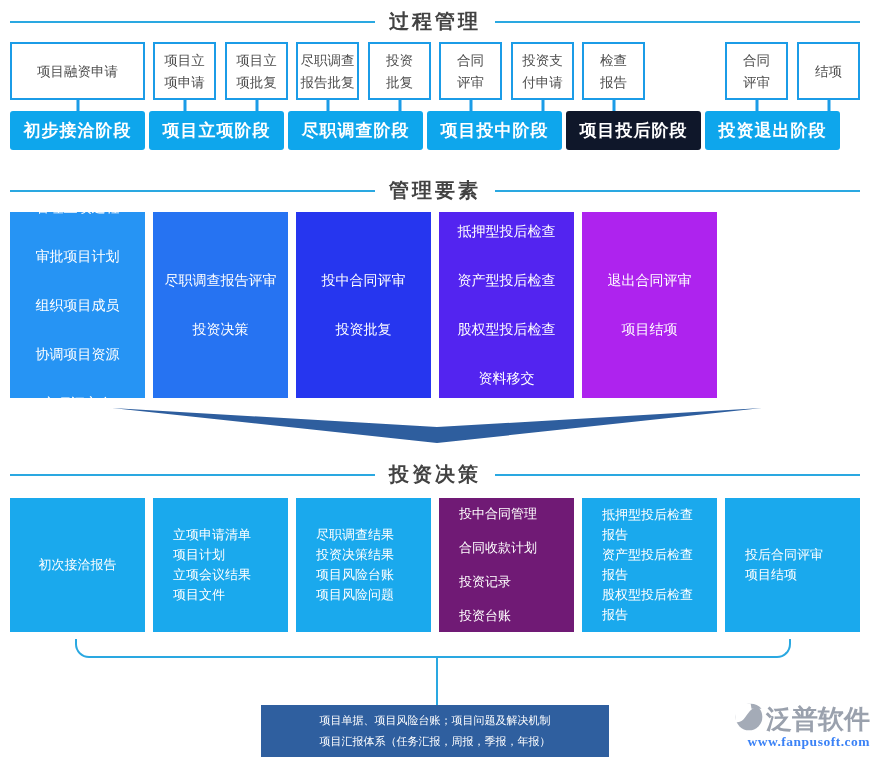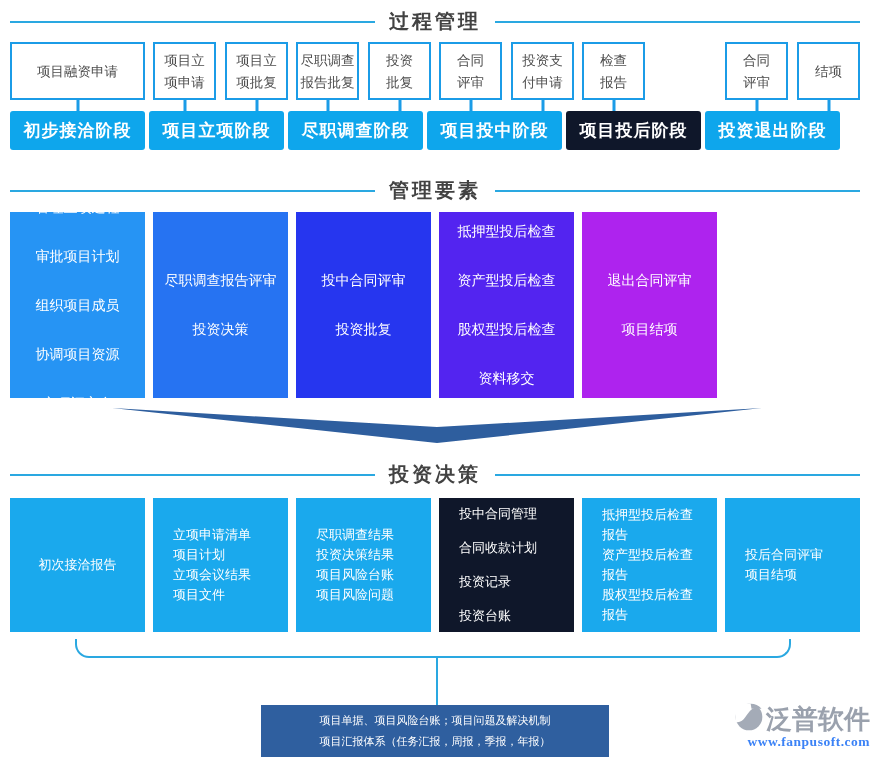--- a/index.html
+++ b/index.html
@@ -189,21 +189,21 @@
       <div class="ln">项目计划</div>
       <div class="ln">立项会议结果</div>
       <div class="ln">项目文件</div>
     </div>
     <div class="out-box left" style="background: rgb(26, 169, 237);">
       <div class="ln">尽职调查结果</div>
       <div class="ln">投资决策结果</div>
       <div class="ln">项目风险台账</div>
       <div class="ln">项目风险问题</div>
     </div>
-    <div class="out-box left" style="background: #0f172a; gap: 14px;">
+    <div class="out-box left" style="background: #701a75; gap: 14px;">
       <div class="ln">投中合同管理</div>
       <div class="ln">合同收款计划</div>
       <div class="ln">投资记录</div>
       <div class="ln">投资台账</div>
     </div>
     <div class="out-box left" style="background: rgb(26, 169, 237);">
       <div class="ln">抵押型投后检查</div>
       <div class="ln">报告</div>
       <div class="ln">资产型投后检查</div>
       <div class="ln">报告</div>

